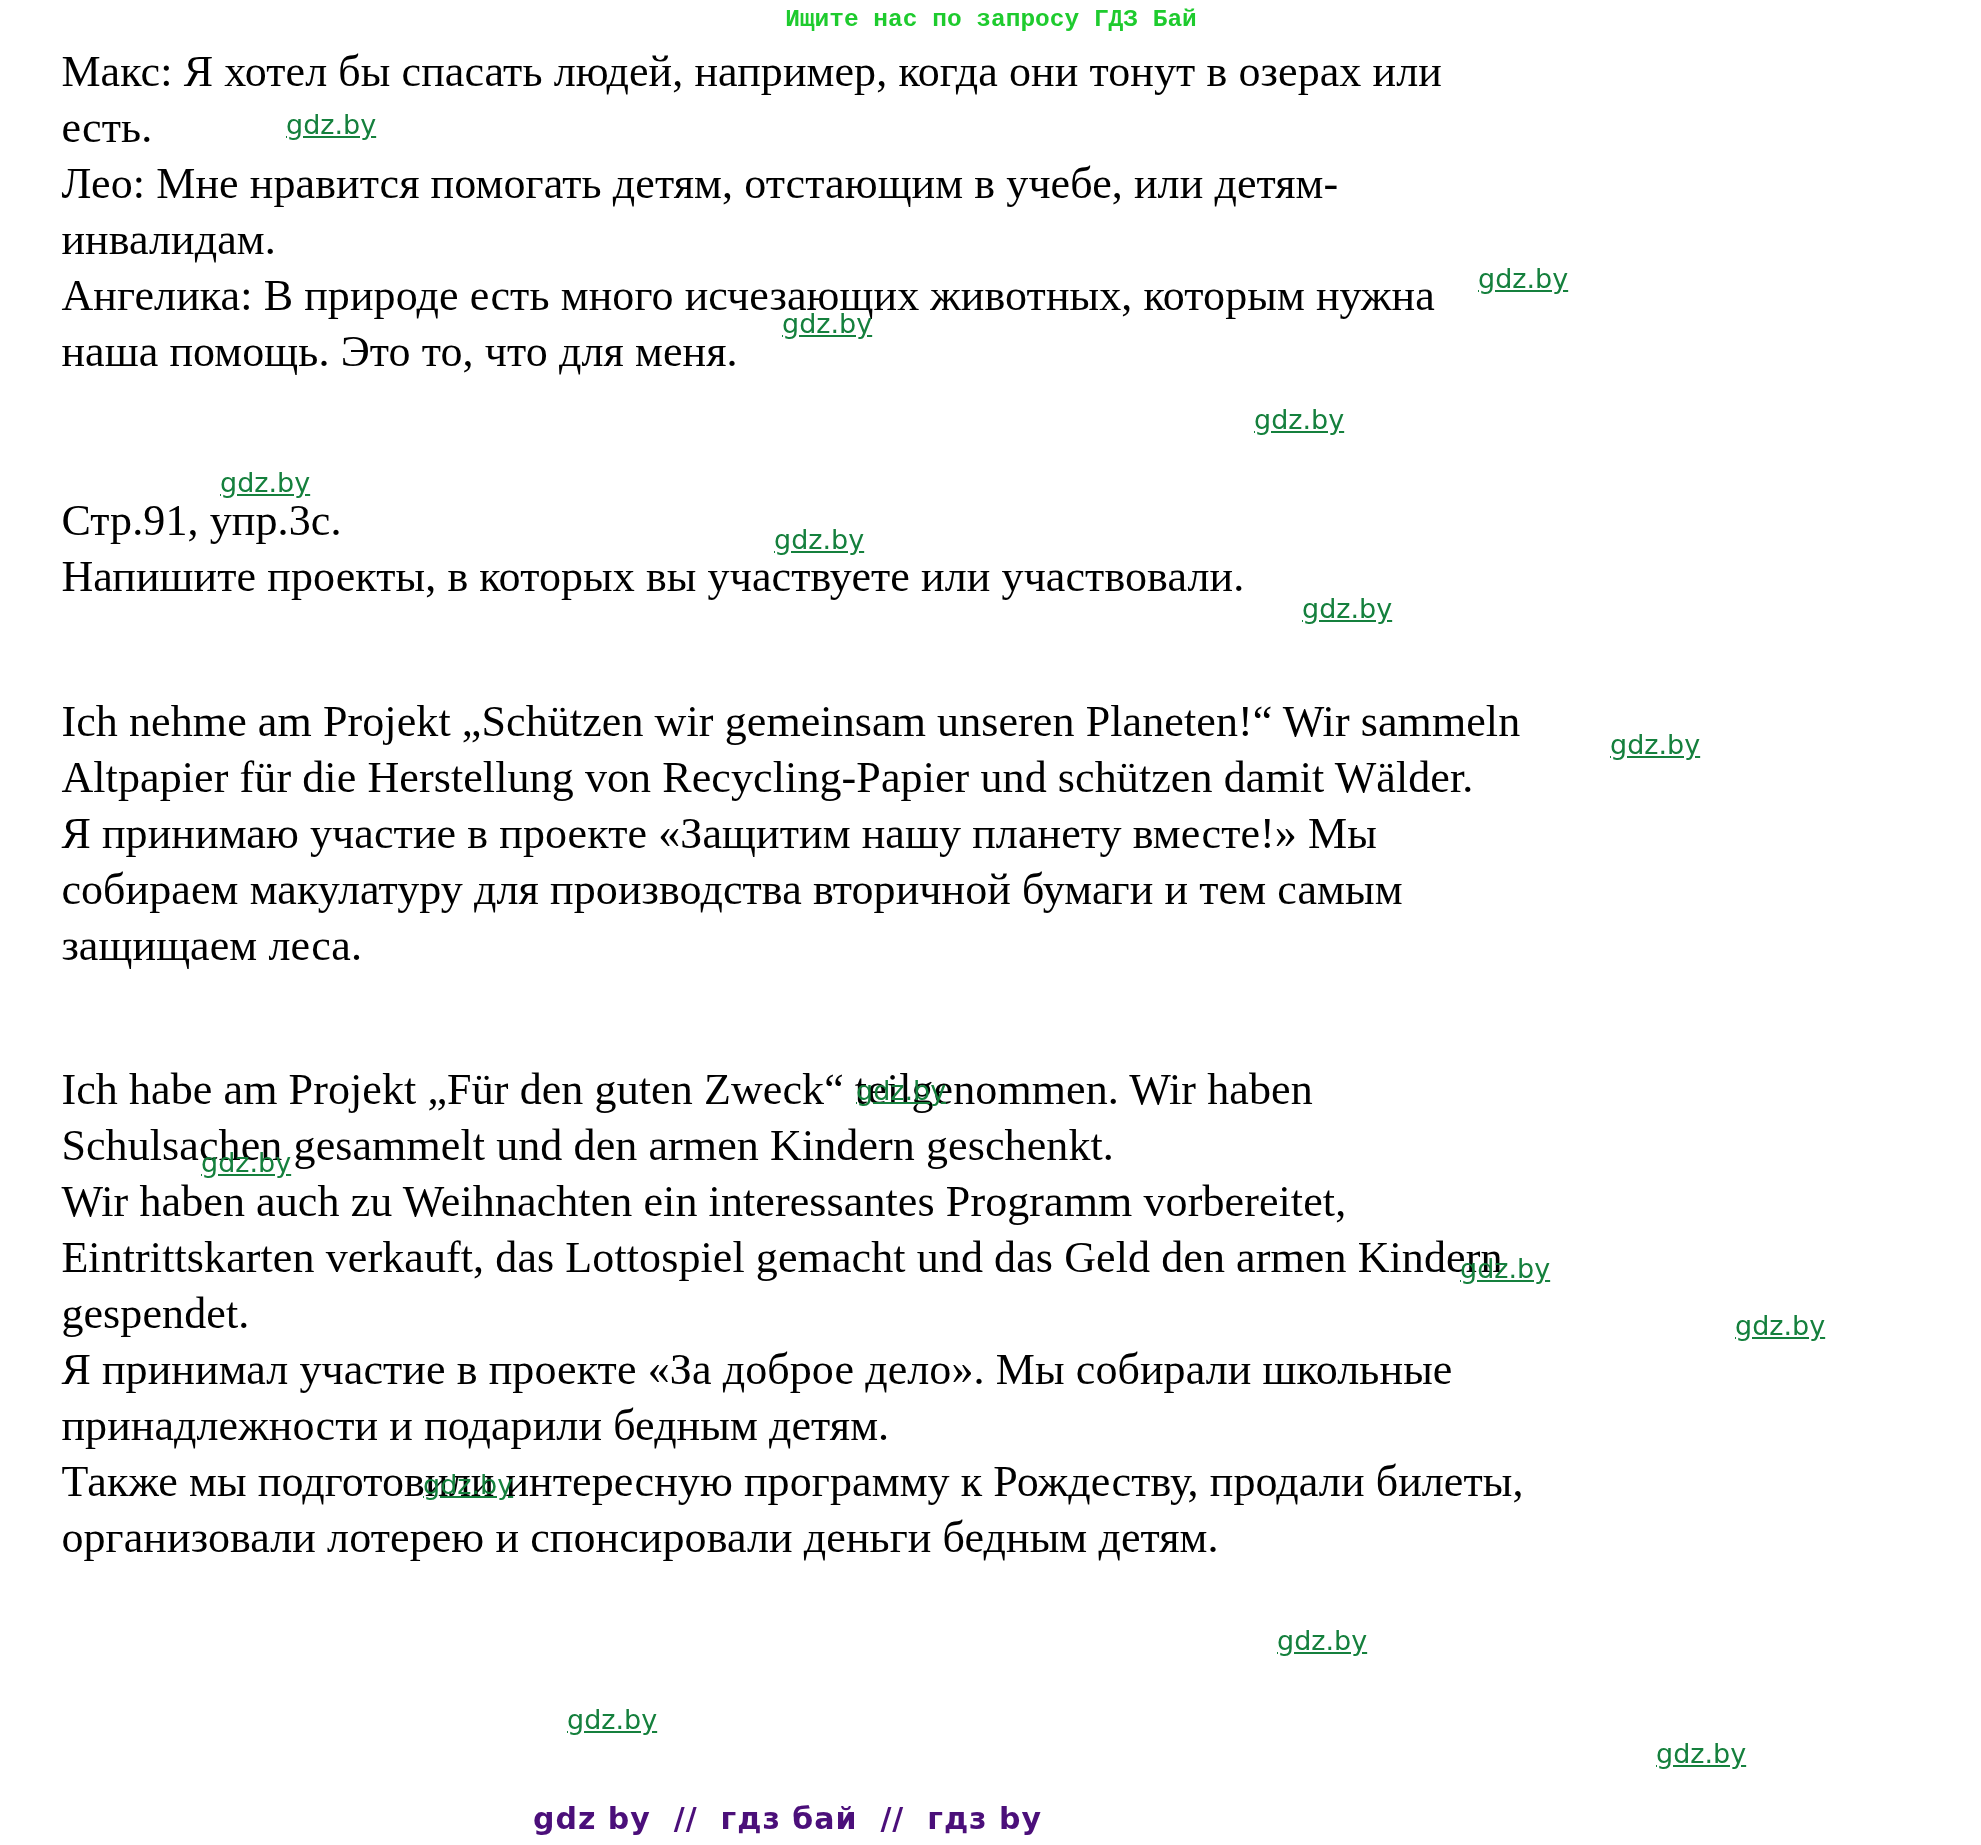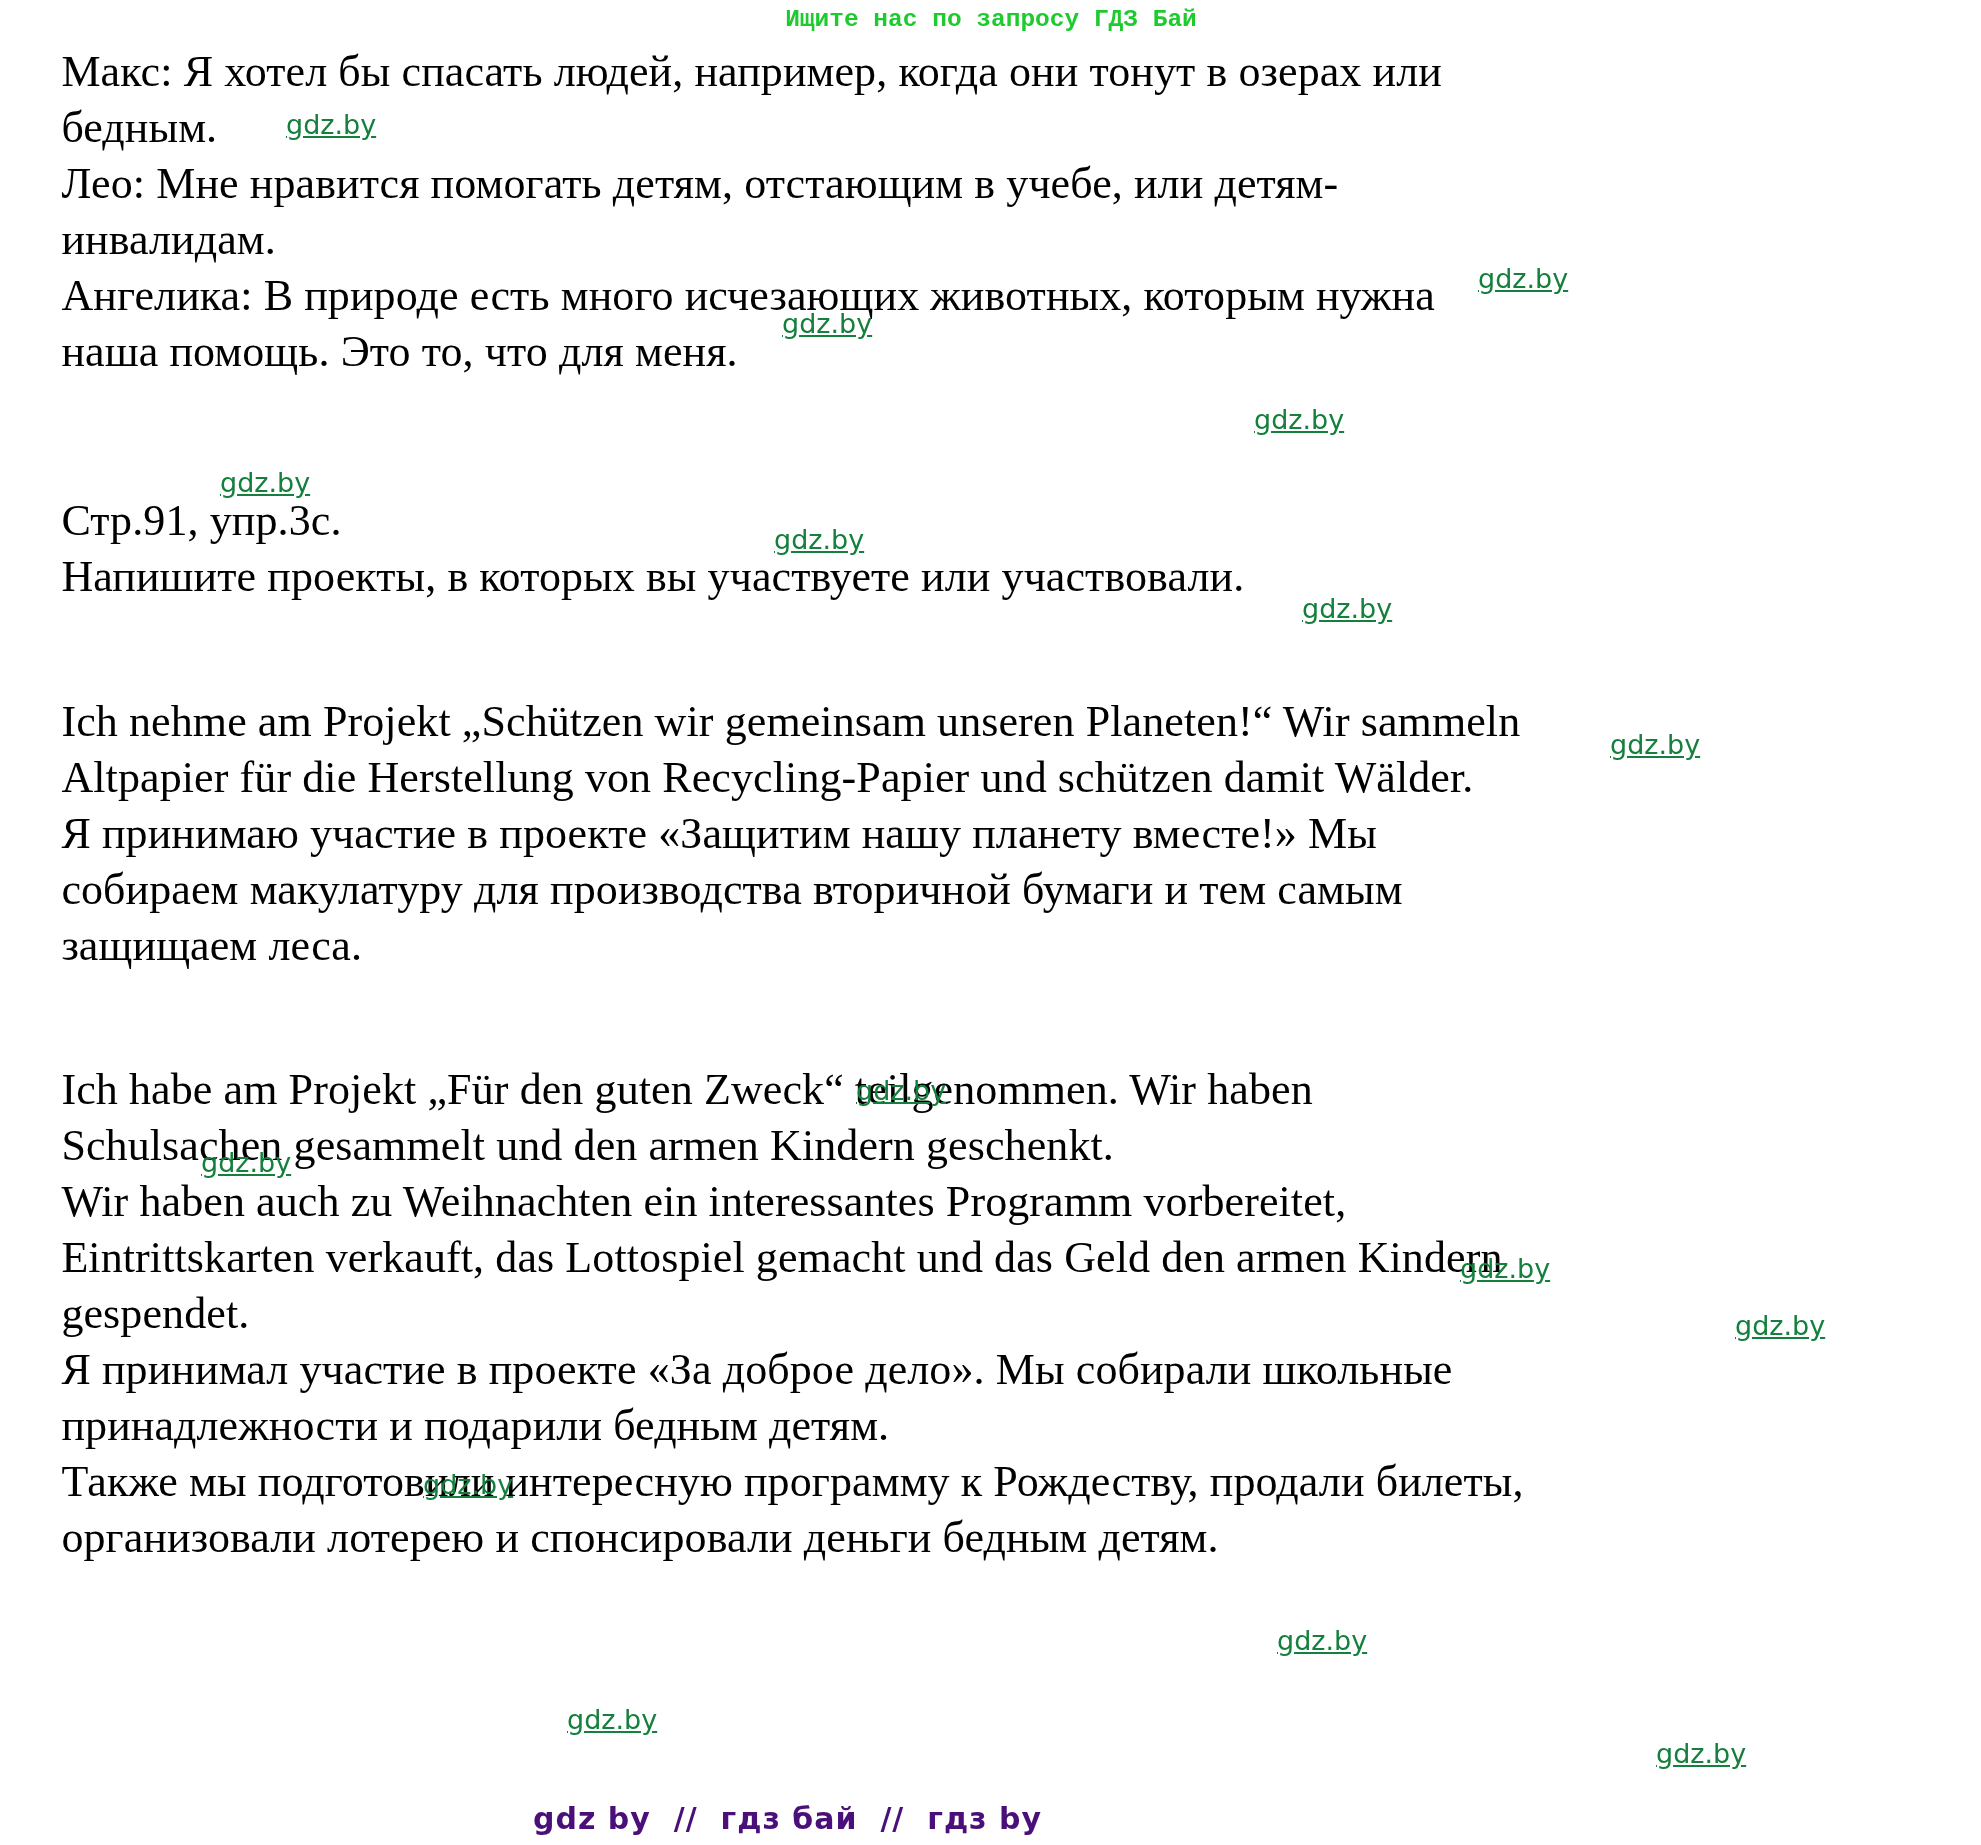--- a/index.html
+++ b/index.html
@@ -84,21 +84,21 @@
 </style>
 </head>
 <body>
 
 <div class="site-banner">Ищите нас по запросу ГДЗ Бай</div>
 
 <div class="page-body">
 
   <div class="answer-block">
     <div class="answer-line">Макс: Я хотел бы спасать людей, например, когда они тонут в озерах или</div>
-    <div class="answer-line">бедным.</div>
+    <div class="answer-line">есть.</div>
     <div class="answer-line">Лео: Мне нравится помогать детям, отстающим в учебе, или детям-</div>
     <div class="answer-line">инвалидам.</div>
     <div class="answer-line">Ангелика: В природе есть много исчезающих животных, которым нужна</div>
     <div class="answer-line">наша помощь. Это то, что для меня.</div>
   </div>
 
   <div class="spacer-lg"></div>
   <div class="spacer-sm"></div>
 
   <div class="answer-block">

